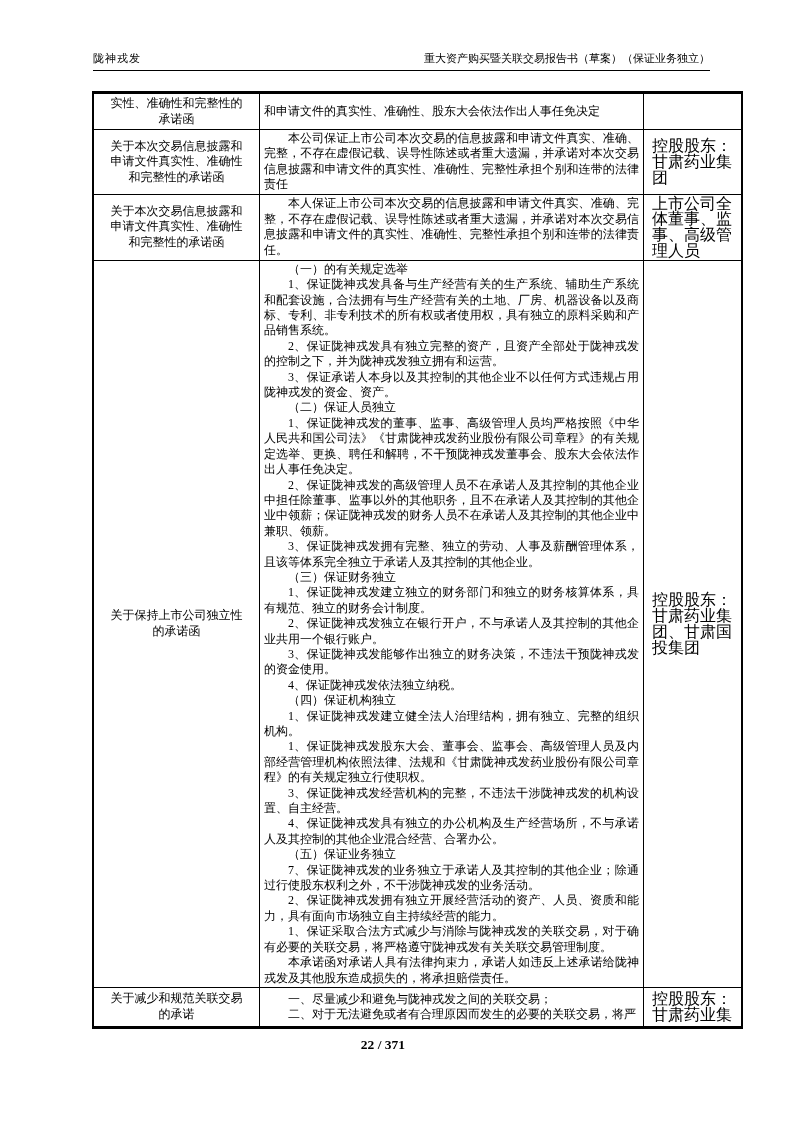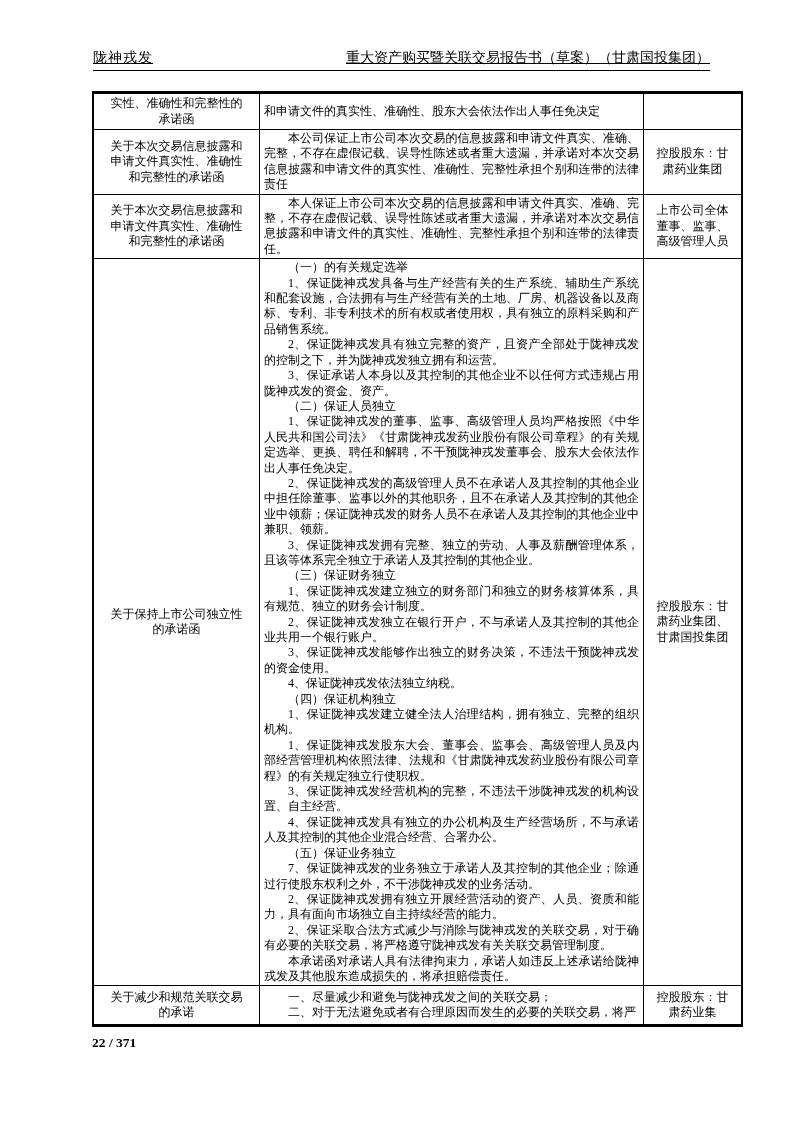--- a/index.html
+++ b/index.html
@@ -8,24 +8,23 @@
     font-family:"Liberation Serif","DejaVu Serif",serif;
     color:#000;
     overflow:hidden;
   }
   .page{position:relative;width:793px;height:1122px;background:#fff;}
 
   
   .header{
     margin:50px 83px 0 93px;
     display:flex;justify-content:space-between;align-items:flex-end;
-    font-size:14px;line-height:16px;
+    font-size:11px;line-height:16px;
     border-bottom:1.5px solid #000;
     padding-bottom:4px;
-    text-decoration:underline;
   }
   .header .hl{letter-spacing:1px;}
   .header .hr{letter-spacing:0;}
 
   
   table.doc{
     margin:20px 0 0 92px;
     border-collapse:collapse;
     table-layout:fixed;
     width:591px;
@@ -47,48 +46,48 @@
   td.content{
     width:375px;
     font-size:12px;line-height:15.4px;
     text-align:justify;
     padding:1px 4px;
   }
   td.content p{margin:0;text-indent:2em;}
   td.content p.no-indent{text-indent:0;}
   td.party{
     width:81px;
-    text-align:center;
-    font-size:12px;line-height:15.8px;
+    text-align:left;
+    font-size:16px;line-height:15.8px;
     padding:1px 8px;
   }
   tr.r1{height:37px;padding-left:28px;}
   tr.r2{height:64px;}
   tr.r3{height:63px;}
   tr.r4{height:725px;}
   tr.r5{height:40px;}
 
   
   .footer{
     margin:8px 0 0 92px;
     width:582px;
-    text-align:left;
+    text-align:center;
     font-size:13.5px;
     font-weight:bold;
     line-height:16px;
   }
 </style>
 </head>
 <body>
 
 <div class="page">
 
   <div class="header">
     <span class="hl">陇神戎发</span>
-    <span class="hr">重大资产购买暨关联交易报告书（草案）（甘肃国投集团）</span>
+    <span class="hr">重大资产购买暨关联交易报告书（草案）（保证业务独立）</span>
   </div>
 
   <table class="doc">
     <tbody id="table-body">
         <tr class="r1">
           <td class="label">实性、准确性和完整性的承诺函</td>
           <td class="content">
             <p class="no-indent">和申请文件的真实性、准确性、股东大会依法作出人事任免决定</p>
           </td>
           <td class="party"></td>
@@ -124,21 +123,21 @@
             <p>3、保证陇神戎发能够作出独立的财务决策，不违法干预陇神戎发的资金使用。</p>
             <p>4、保证陇神戎发依法独立纳税。</p>
             <p>（四）保证机构独立</p>
             <p>1、保证陇神戎发建立健全法人治理结构，拥有独立、完整的组织机构。</p>
             <p>1、保证陇神戎发股东大会、董事会、监事会、高级管理人员及内部经营管理机构依照法律、法规和《甘肃陇神戎发药业股份有限公司章程》的有关规定独立行使职权。</p>
             <p>3、保证陇神戎发经营机构的完整，不违法干涉陇神戎发的机构设置、自主经营。</p>
             <p>4、保证陇神戎发具有独立的办公机构及生产经营场所，不与承诺人及其控制的其他企业混合经营、合署办公。</p>
             <p>（五）保证业务独立</p>
             <p>7、保证陇神戎发的业务独立于承诺人及其控制的其他企业；除通过行使股东权利之外，不干涉陇神戎发的业务活动。</p>
             <p>2、保证陇神戎发拥有独立开展经营活动的资产、人员、资质和能力，具有面向市场独立自主持续经营的能力。</p>
-            <p>2、保证采取合法方式减少与消除与陇神戎发的关联交易，对于确有必要的关联交易，将严格遵守陇神戎发有关关联交易管理制度。</p>
+            <p>1、保证采取合法方式减少与消除与陇神戎发的关联交易，对于确有必要的关联交易，将严格遵守陇神戎发有关关联交易管理制度。</p>
             <p>本承诺函对承诺人具有法律拘束力，承诺人如违反上述承诺给陇神戎发及其他股东造成损失的，将承担赔偿责任。</p>
           </td>
           <td class="party">控股股东：甘肃药业集团、甘肃国投集团</td>
         </tr>
         <tr class="r5">
           <td class="label">关于减少和规范关联交易的承诺</td>
           <td class="content">
             <p>一、尽量减少和避免与陇神戎发之间的关联交易；</p>
             <p>二、对于无法避免或者有合理原因而发生的必要的关联交易，将严</p>
           </td>

